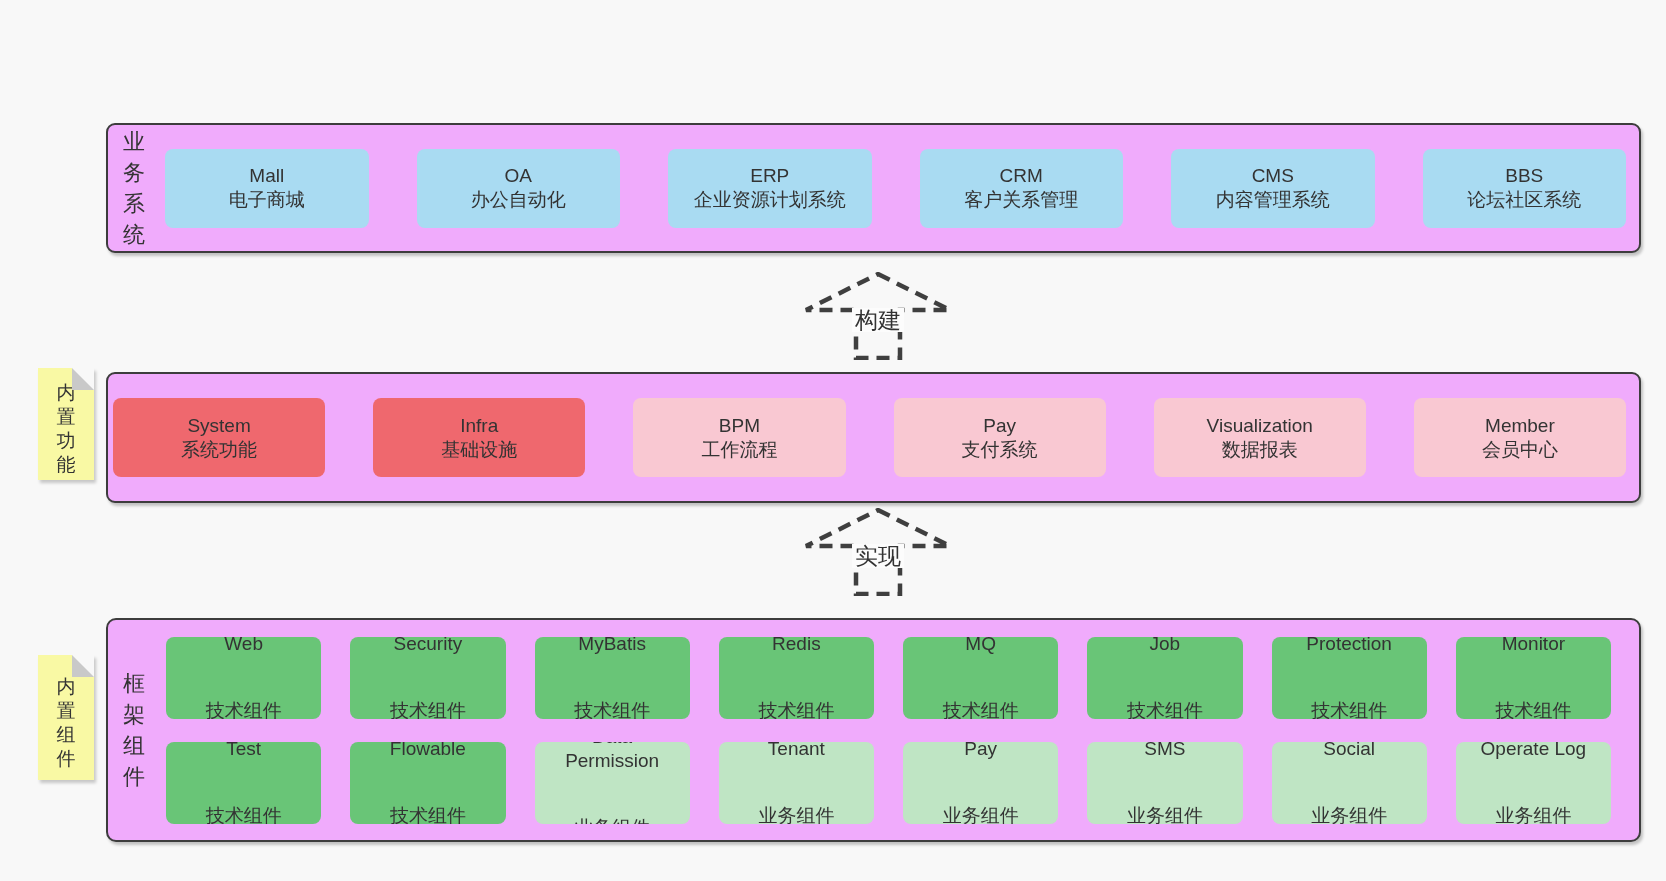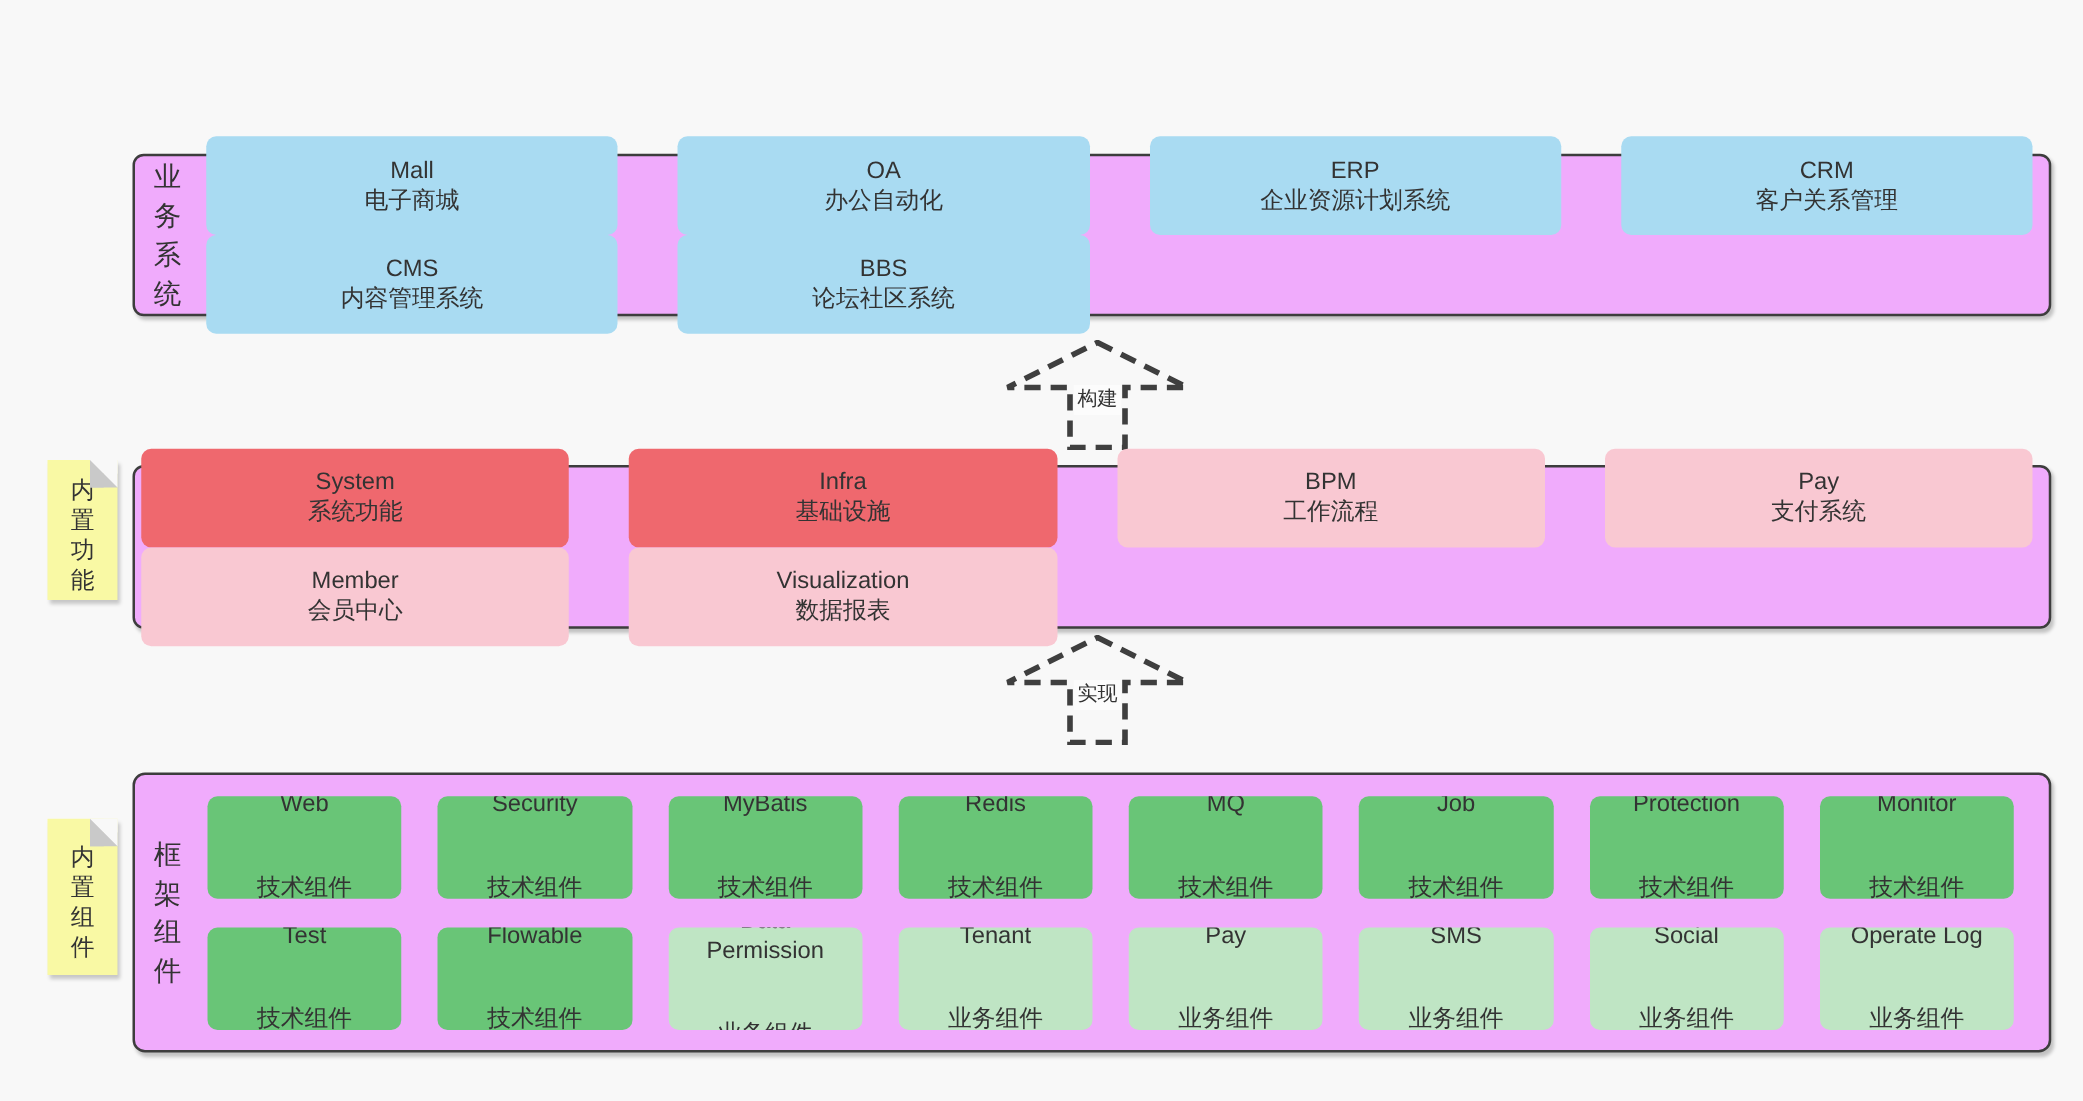--- a/index.html
+++ b/index.html
@@ -17,21 +17,21 @@
   }
   .layer-1{top:123px;height:130px;}
   .layer-2{top:372px;height:131px;}
   .layer-3{top:618px;height:224px;border-radius:10px;}
   .layer-label{width:52px;flex:none;display:flex;align-items:center;justify-content:center;}
   .layer-label span{
     display:block;width:24px;word-break:break-all;text-align:center;
     font-size:22px;line-height:31px;color:#333;
   }
   
-  .row-6{flex:1;display:grid;grid-template-columns:repeat(4,1fr);column-gap:48px;
+  .row-6{flex:1;display:grid;grid-template-columns:repeat(6,1fr);column-gap:48px;
          margin:0 13px 0 5px;align-content:center;}
   .row-6 .box{height:79px;}
   .row-8{flex:1;display:grid;grid-template-columns:repeat(8,1fr);column-gap:29px;row-gap:23px;
          margin:0 28px 0 6px;align-content:center;}
   .row-8 .box{height:82px;gap:43px;}
   .box{
     border-radius:8px;display:flex;flex-direction:column;justify-content:center;
     text-align:center;font-size:19px;line-height:24px;overflow:hidden;padding:0 6px;
     box-sizing:border-box;
   }
@@ -61,21 +61,21 @@
   
   .arrow{position:absolute;left:803px;width:150px;height:88px;z-index:0;}
   .arrow-build{top:272px;}
   .arrow-implement{top:508px;}
   .arrow svg{display:block;width:150px;height:88px;}
   .arrow path{
     fill:none;stroke:#3f3f3f;stroke-width:4.5;stroke-dasharray:13 8;stroke-linejoin:miter;
   }
   .arrow-label{
     position:absolute;left:50%;top:36px;transform:translateX(-50%);
-    background:#fcfcfc;padding:0 3px;font-size:16px;line-height:24px;white-space:nowrap;
+    background:#fcfcfc;padding:0 3px;font-size:23px;line-height:24px;white-space:nowrap;
   }
 </style>
 </head>
 <body>
 
 <div class="canvas">
 
   <div class="sticky sticky-modules">
     <i class="fold"></i>
     <span>内置功能</span>
@@ -142,26 +142,26 @@
       </div>
       <div class="box pink">
         <div class="box-name">BPM</div>
         <div class="box-desc">工作流程</div>
       </div>
       <div class="box pink">
         <div class="box-name">Pay</div>
         <div class="box-desc">支付系统</div>
       </div>
       <div class="box pink">
+        <div class="box-name">Visualization</div>
+        <div class="box-desc">数据报表</div>
+      </div>
+      <div class="box pink">
         <div class="box-name">Member</div>
         <div class="box-desc">会员中心</div>
-      </div>
-      <div class="box pink">
-        <div class="box-name">Visualization</div>
-        <div class="box-desc">数据报表</div>
       </div>
     </div>
   </section>
 
   <section class="layer layer-3">
     <div class="layer-label">
       <span>框架组件</span>
     </div>
     <div class="row-8">
       <div class="box green">

